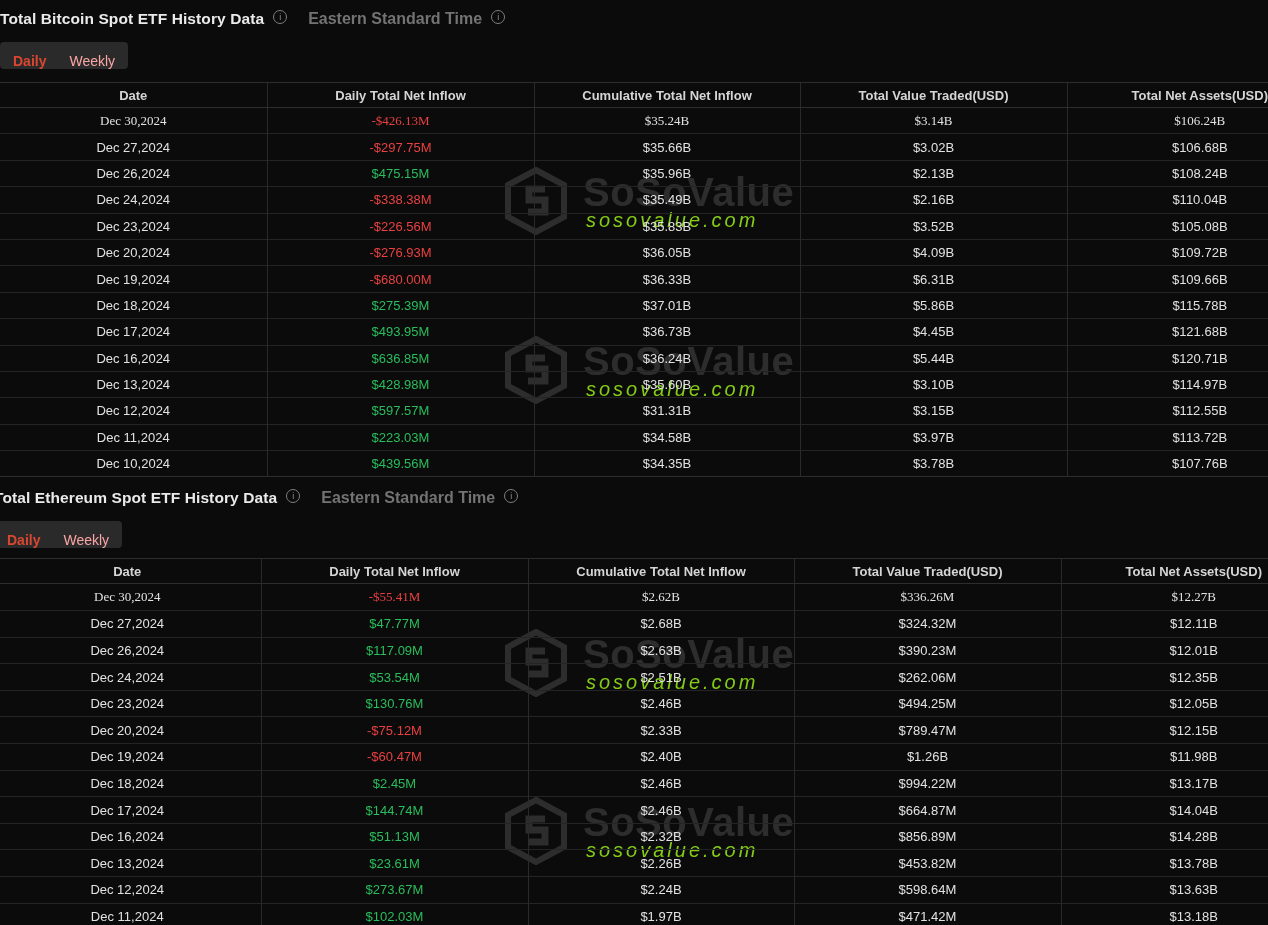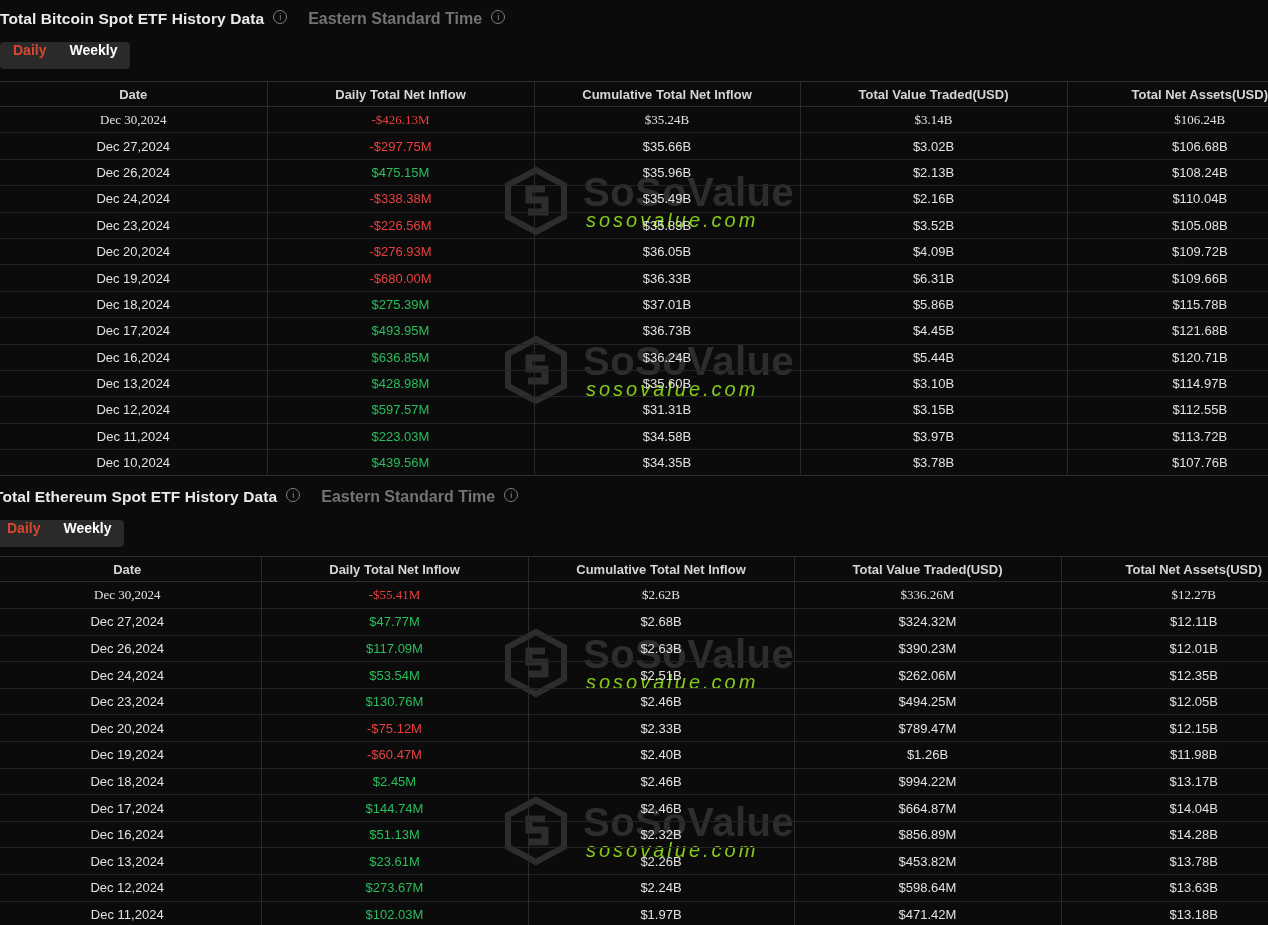--- a/index.html
+++ b/index.html
@@ -27,28 +27,28 @@
   }
   .info-icon{
     width:12px;height:12px;
     border:1.4px solid #7e7e7e;border-radius:50%;
     color:#8d8d8d;font-size:9px;line-height:12px;
     display:inline-flex;align-items:center;justify-content:center;
     margin-left:9px;font-style:normal;flex:0 0 auto;
     cursor:pointer;
   }
   .tabs{
-    display:inline-flex;align-items:flex-start;
+    display:inline-flex;align-items:flex-end;
     background:#2a2a2a;border-radius:4px;
     height:27px;padding:0 13px;gap:23px;
     margin-top:12px;margin-left:0;
   }
   .tab{font-size:14px;font-weight:bold;cursor:pointer;white-space:nowrap;}
   .tab.active{color:#da4730;}
-  .tab.inactive{color:#ffffff;font-weight:bold;}
+  .tab.inactive{color:#fca5a5;font-weight:normal;}
   .tbl-wrap{position:relative;z-index:1;margin-top:12px;}
   table{
     border-collapse:collapse;table-layout:fixed;
     width:1332px;background:transparent;
     border-bottom:1px solid #2d2d2d;
   }
   th,td{
     padding:0;text-align:center;vertical-align:middle;
     font-size:13px;white-space:nowrap;overflow:hidden;
   }

